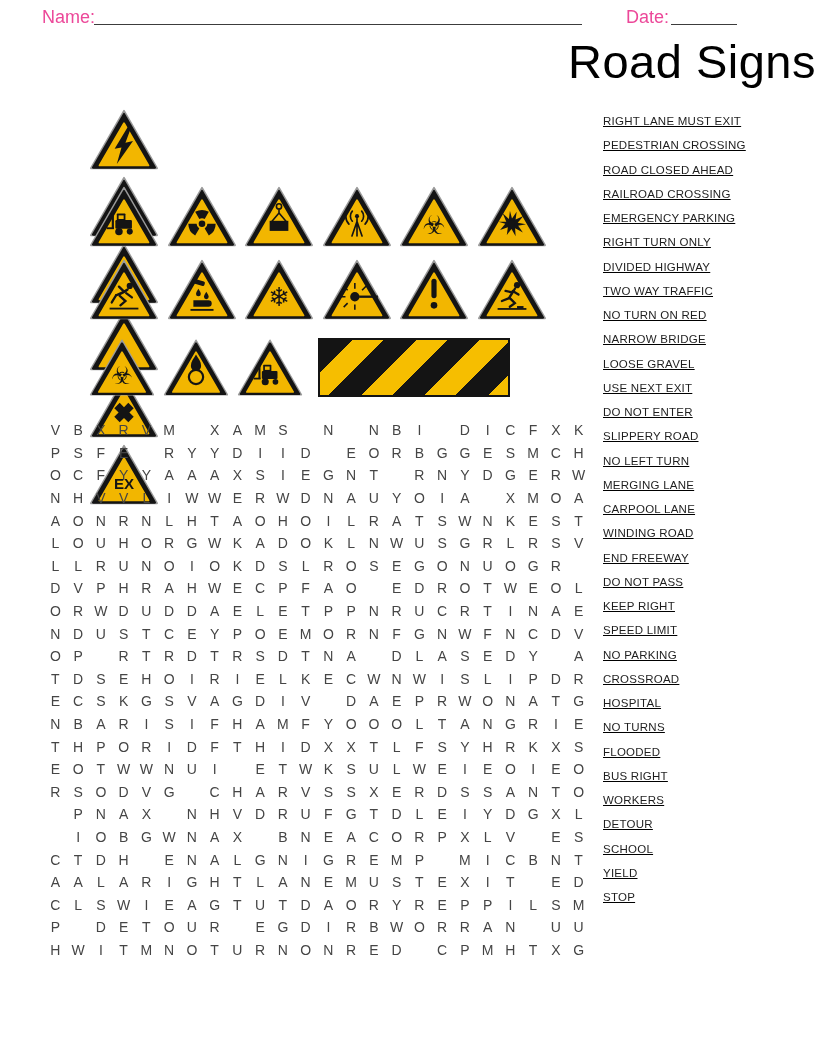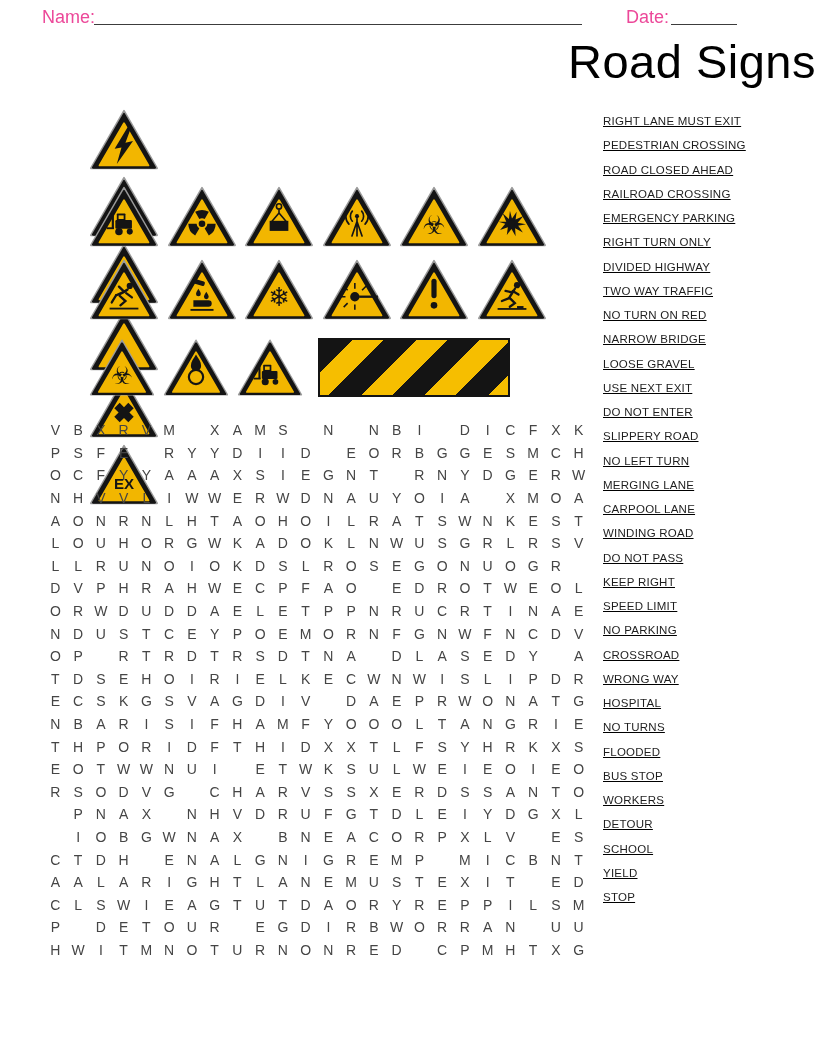--- a/index.html
+++ b/index.html
@@ -896,29 +896,29 @@
       <div class="word-item">NO TURN ON RED</div>
       <div class="word-item">NARROW BRIDGE</div>
       <div class="word-item">LOOSE GRAVEL</div>
       <div class="word-item">USE NEXT EXIT</div>
       <div class="word-item">DO NOT ENTER</div>
       <div class="word-item">SLIPPERY ROAD</div>
       <div class="word-item">NO LEFT TURN</div>
       <div class="word-item">MERGING LANE</div>
       <div class="word-item">CARPOOL LANE</div>
       <div class="word-item">WINDING ROAD</div>
+      <div class="word-item">END FREEWAY</div>
       <div class="word-item">DO NOT PASS</div>
       <div class="word-item">KEEP RIGHT</div>
       <div class="word-item">SPEED LIMIT</div>
       <div class="word-item">NO PARKING</div>
       <div class="word-item">CROSSROAD</div>
-      <div class="word-item">WRONG WAY</div>
       <div class="word-item">HOSPITAL</div>
       <div class="word-item">NO TURNS</div>
       <div class="word-item">FLOODED</div>
-      <div class="word-item">BUS STOP</div>
+      <div class="word-item">BUS RIGHT</div>
       <div class="word-item">WORKERS</div>
       <div class="word-item">DETOUR</div>
       <div class="word-item">SCHOOL</div>
       <div class="word-item">YIELD</div>
       <div class="word-item">STOP</div>
     </div>
 </div>
 
 </body></html>

